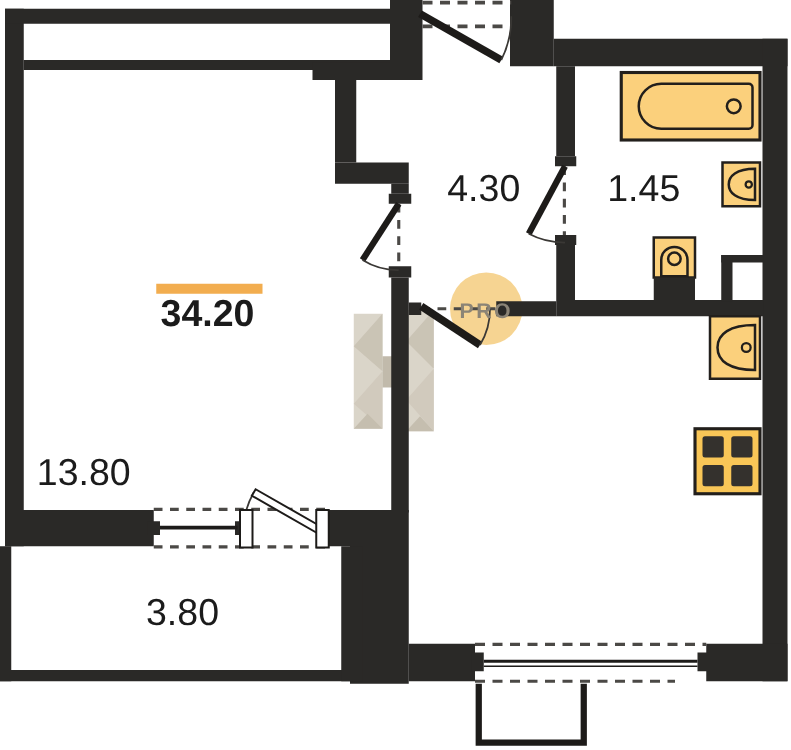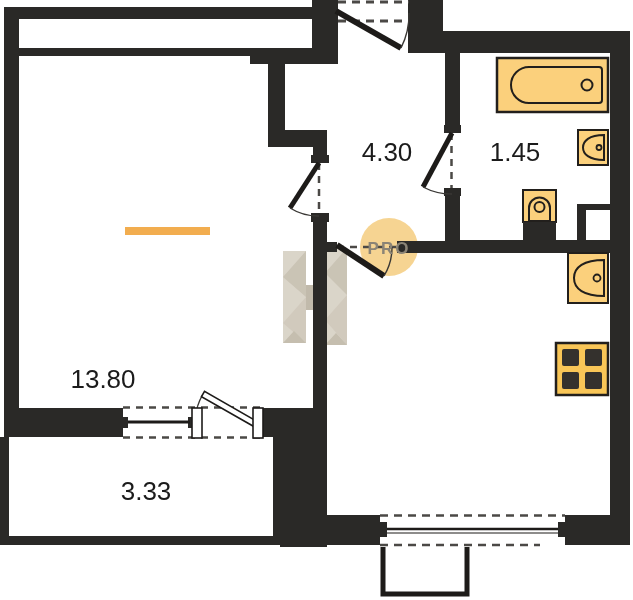--- a/index.html
+++ b/index.html
@@ -7,21 +7,21 @@
     position:relative;
     width:633px;height:600px;
     background:#ffffff;
     overflow:hidden;
     font-family:"Liberation Sans", sans-serif;
   }
   .plan svg{position:absolute;left:0;top:0;}
   .lbl{
     position:absolute;
     transform:translate(-50%,-50%);
-    font-size:26px;
+    font-size:30px;
     color:#1b1b1b;
     white-space:nowrap;
     line-height:1;
   }
   .lbl.bold{font-weight:bold;}
   .area-bar{
     position:absolute;
     width:85px;height:8px;
     left:125px;top:227px;
     background:#f2ad4f;
@@ -189,24 +189,25 @@
     <g>
       <path d="M 203,394 A 64 64 0 0 0 195,418" fill="none" stroke="#3a3835" stroke-width="1.4"></path>
       <polygon points="260.5,423.4 204.5,391.4 201.5,396.6 257.5,428.6" fill="#ffffff" stroke="#1d1b19" stroke-width="1.6"></polygon>
       <rect x="192" y="408" width="10" height="30" fill="#ffffff" stroke="#1d1b19" stroke-width="1.6"></rect>
       <rect x="253" y="408" width="10" height="30" fill="#ffffff" stroke="#1d1b19" stroke-width="1.6"></rect>
     </g>
   </g>
 </svg>
 
   <div class="area-bar"></div>
-
-  <div class="lbl" style="left:67px;top:379px;margin-left:36px;">13.80</div>
-
-  <div class="lbl" style="left:146px;top:491px;">3.33</div>
+  <div class="lbl bold" style="left:166px;top:252px;">34.20</div>
+
+  <div class="lbl" style="left:67px;top:379px;">13.80</div>
+
+  <div class="lbl" style="left:146px;top:491px;">3.80</div>
 
   <div class="lbl" style="left:387px;top:152px;">4.30</div>
 
   <div class="lbl" style="left:515px;top:152px;">1.45</div>
 
 
   <div class="wm-text">PRO</div>
 </div>
 
 </body></html>

